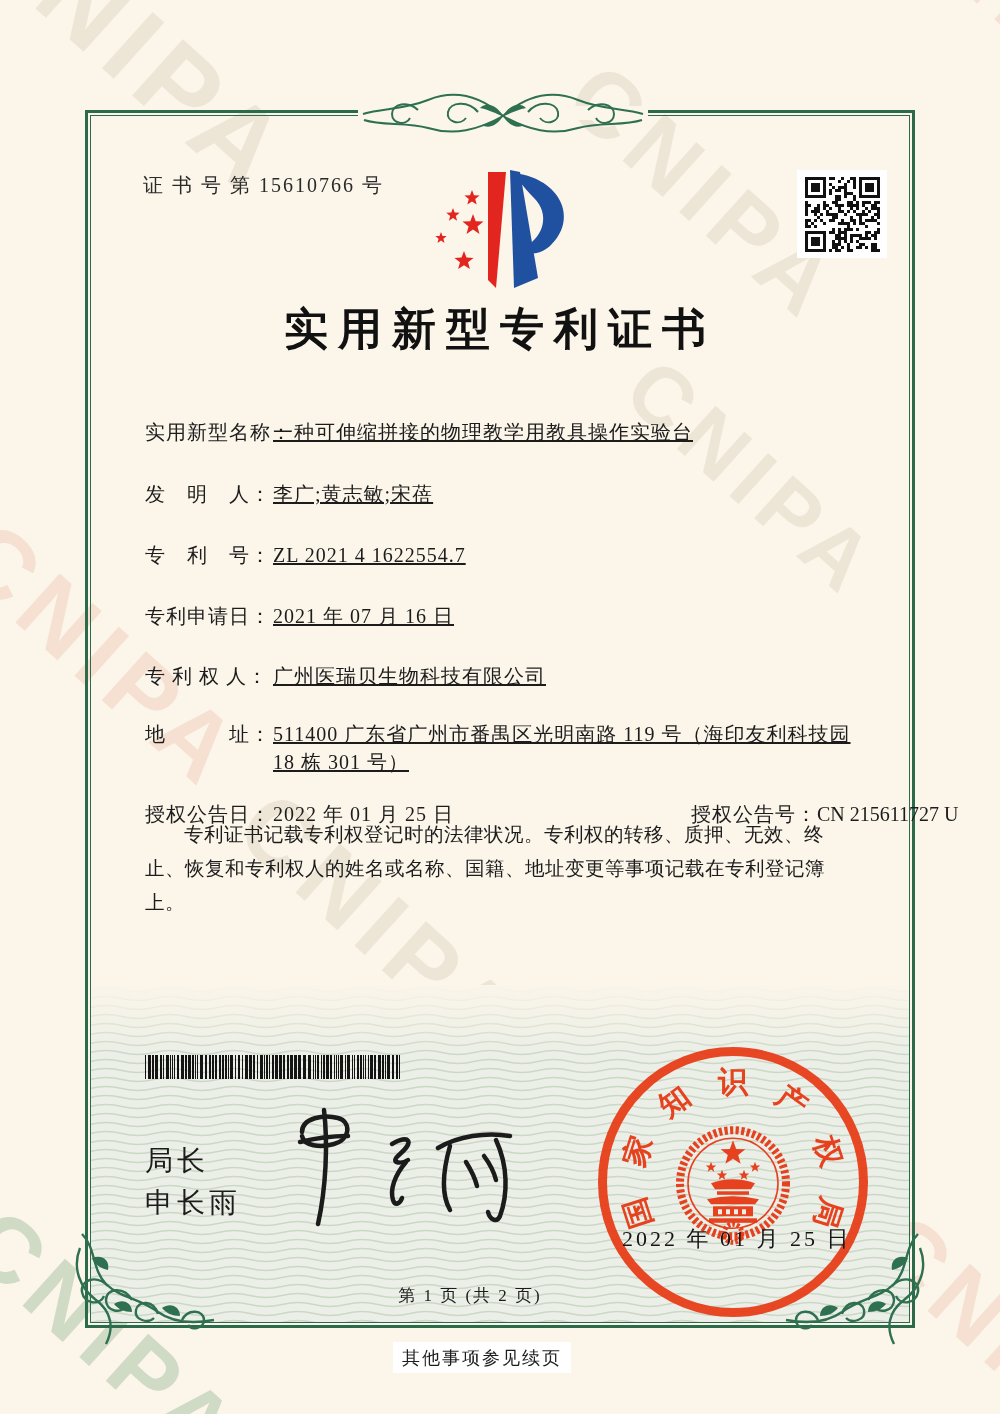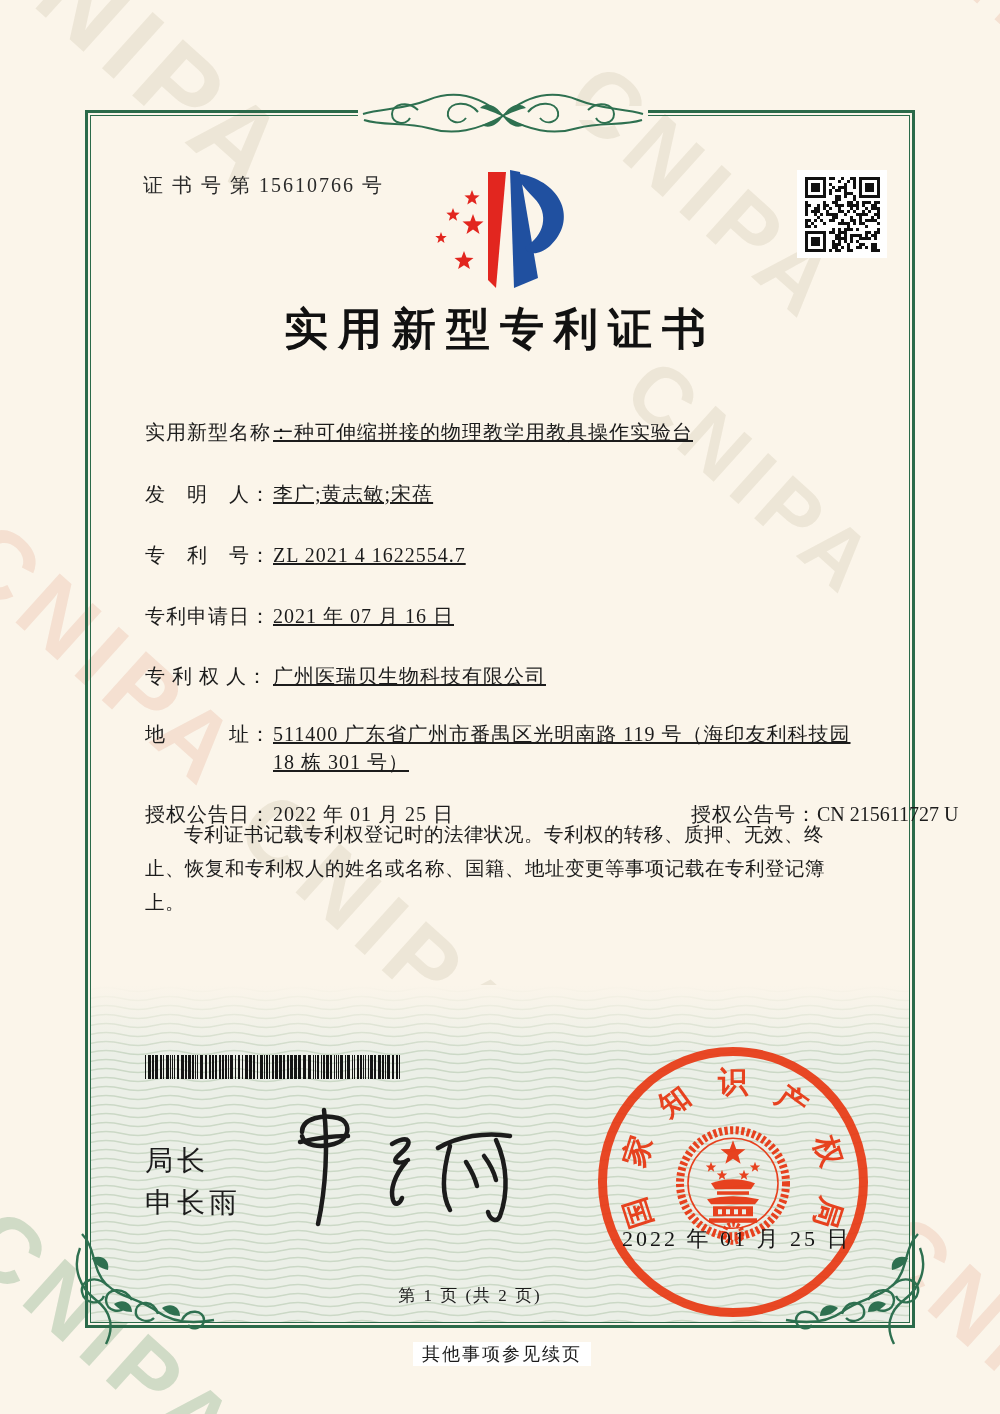--- a/index.html
+++ b/index.html
@@ -122,21 +122,21 @@
     font-size:22px;letter-spacing:3px;color:#151515;
     white-space:nowrap;
   }
 
   
   .page-info{
     left:0;top:1284px;width:940px;text-align:center;
     font-size:17px;letter-spacing:2px;
   }
   .footer-note{
-    left:413px;top:1342px;width:178px;height:24px;
+    left:393px;top:1342px;width:178px;height:31px;
     background:#FFFFFF;
     display:flex;align-items:center;justify-content:center;
     font-size:18px;letter-spacing:2px;
   }
 
   .orn{pointer-events:none;}
 </style>
 </head>
 <body>
 

